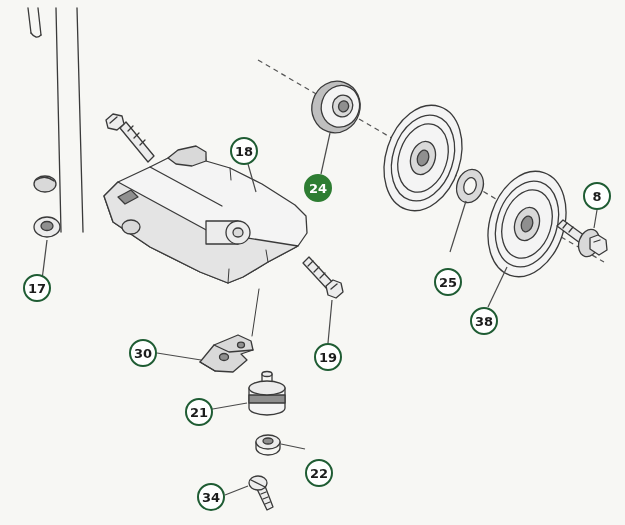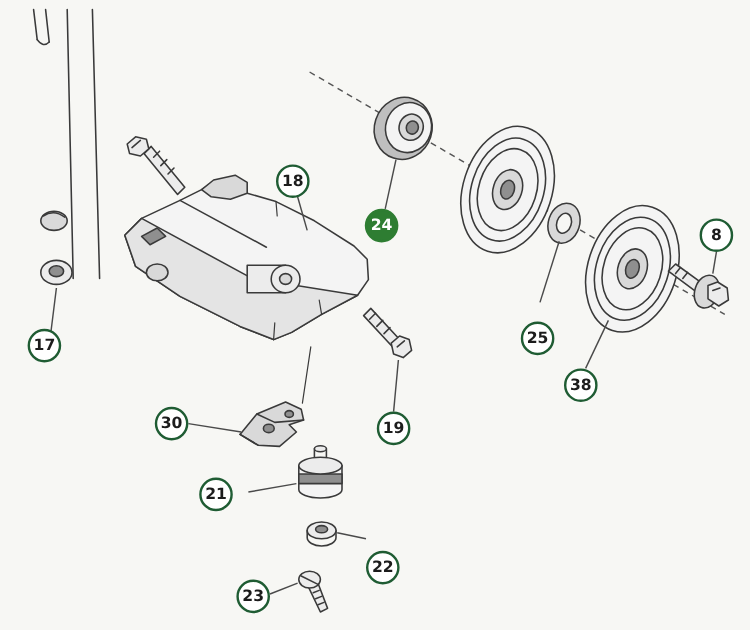--- a/index.html
+++ b/index.html
@@ -188,21 +188,21 @@
       <line x1="450" y1="252" x2="466" y2="201"></line>
       <line x1="488" y1="307" x2="507" y2="267"></line>
       <line x1="597" y1="210" x2="594" y2="228"></line>
     </g>
   </svg>
 
   <div class="callout" style="left:37px;top:288px">17</div>
   <div class="callout" style="left:244px;top:151px">18</div>
   <div class="callout" style="left:328px;top:357px">19</div>
   <div class="callout" style="left:143px;top:353px">30</div>
-  <div class="callout" style="left:180px;top:412px">21</div>
+  <div class="callout" style="left:199px;top:412px">21</div>
   <div class="callout" style="left:319px;top:473px">22</div>
-  <div class="callout" style="left:211px;top:497px">23</div>
+  <div class="callout" style="left:211px;top:497px">34</div>
   <div class="callout highlighted" style="left:318px;top:188px">24</div>
   <div class="callout" style="left:448px;top:282px">25</div>
   <div class="callout" style="left:484px;top:321px">38</div>
   <div class="callout" style="left:597px;top:196px">8</div>
 
 </div>
 
 </body></html>

